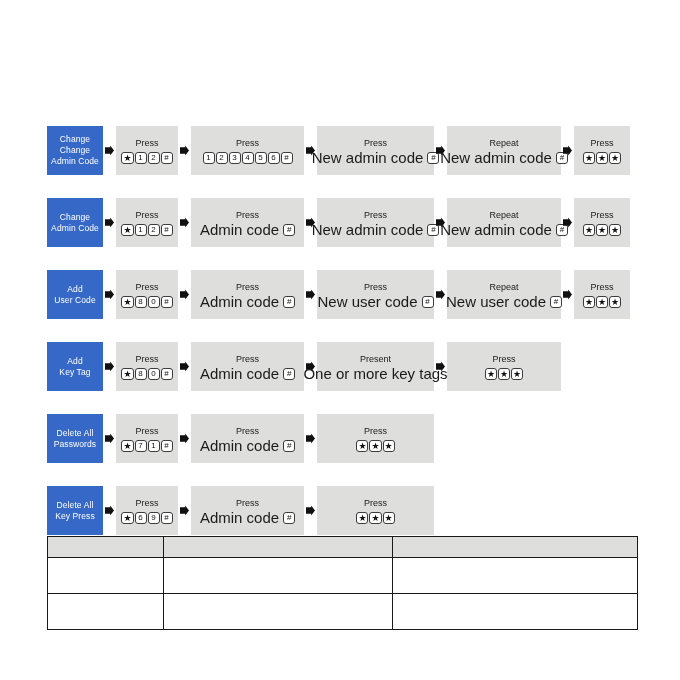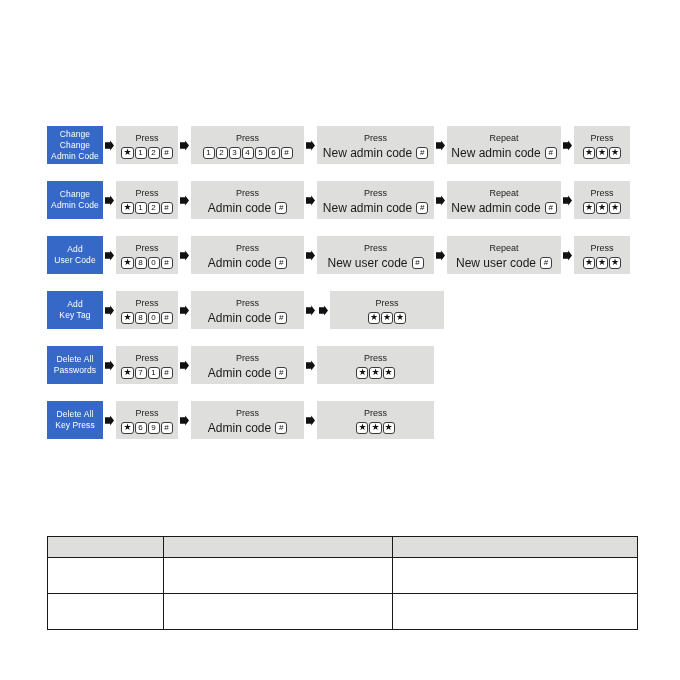--- a/index.html
+++ b/index.html
@@ -19,22 +19,22 @@
   #flow-diagram {
     position: absolute;
     left: 47px;
     top: 126px;
     width: 600px;
   }
 
   .flow-row {
     display: flex;
     align-items: stretch;
-    height: 38px;
-    margin-bottom: 17px;
+    height: 49px;
+    margin-bottom: 23px;
   }
 
   .action-box {
     width: 56px;
     flex: 0 0 56px;
     background: #3668c8;
     color: #ffffff;
     display: flex;
     flex-direction: column;
     align-items: center;
@@ -72,21 +72,21 @@
     white-space: nowrap;
   }
   .step-body {
     display: flex;
     align-items: center;
     justify-content: center;
     gap: 4px;
     white-space: nowrap;
   }
   .step-text {
-    font-size: 12px;
+    font-size: 15px;
     color: #1a1a1a;
     line-height: 12px;
     white-space: nowrap;
   }
   .keys {
     display: flex;
     align-items: center;
     gap: 1px;
   }
   .key {
@@ -417,20 +417,26 @@
           <span class="step-text">Admin code</span>
           <span class="keys">
             <span class="key">#</span>
           </span>
         </div>
       </div>
       <div class="arrow">
         <svg width="11" height="11" viewBox="0 0 11 11">
           <path d="M1 2.2 L6.2 2.2 L6.2 0.6 L10 5.5 L6.2 10.4 L6.2 8.8 L1 8.8 Z" fill="#111111"></path>
         </svg>
+      </div>
+      <div class="step-box w-c4">
+        <div class="step-title">Present</div>
+        <div class="step-body">
+          <span class="step-text">One or more key tags</span>
+        </div>
       </div>
       <div class="arrow">
         <svg width="11" height="11" viewBox="0 0 11 11">
           <path d="M1 2.2 L6.2 2.2 L6.2 0.6 L10 5.5 L6.2 10.4 L6.2 8.8 L1 8.8 Z" fill="#111111"></path>
         </svg>
       </div>
       <div class="step-box w-c5">
         <div class="step-title">Press</div>
         <div class="step-body">
           <span class="keys">

